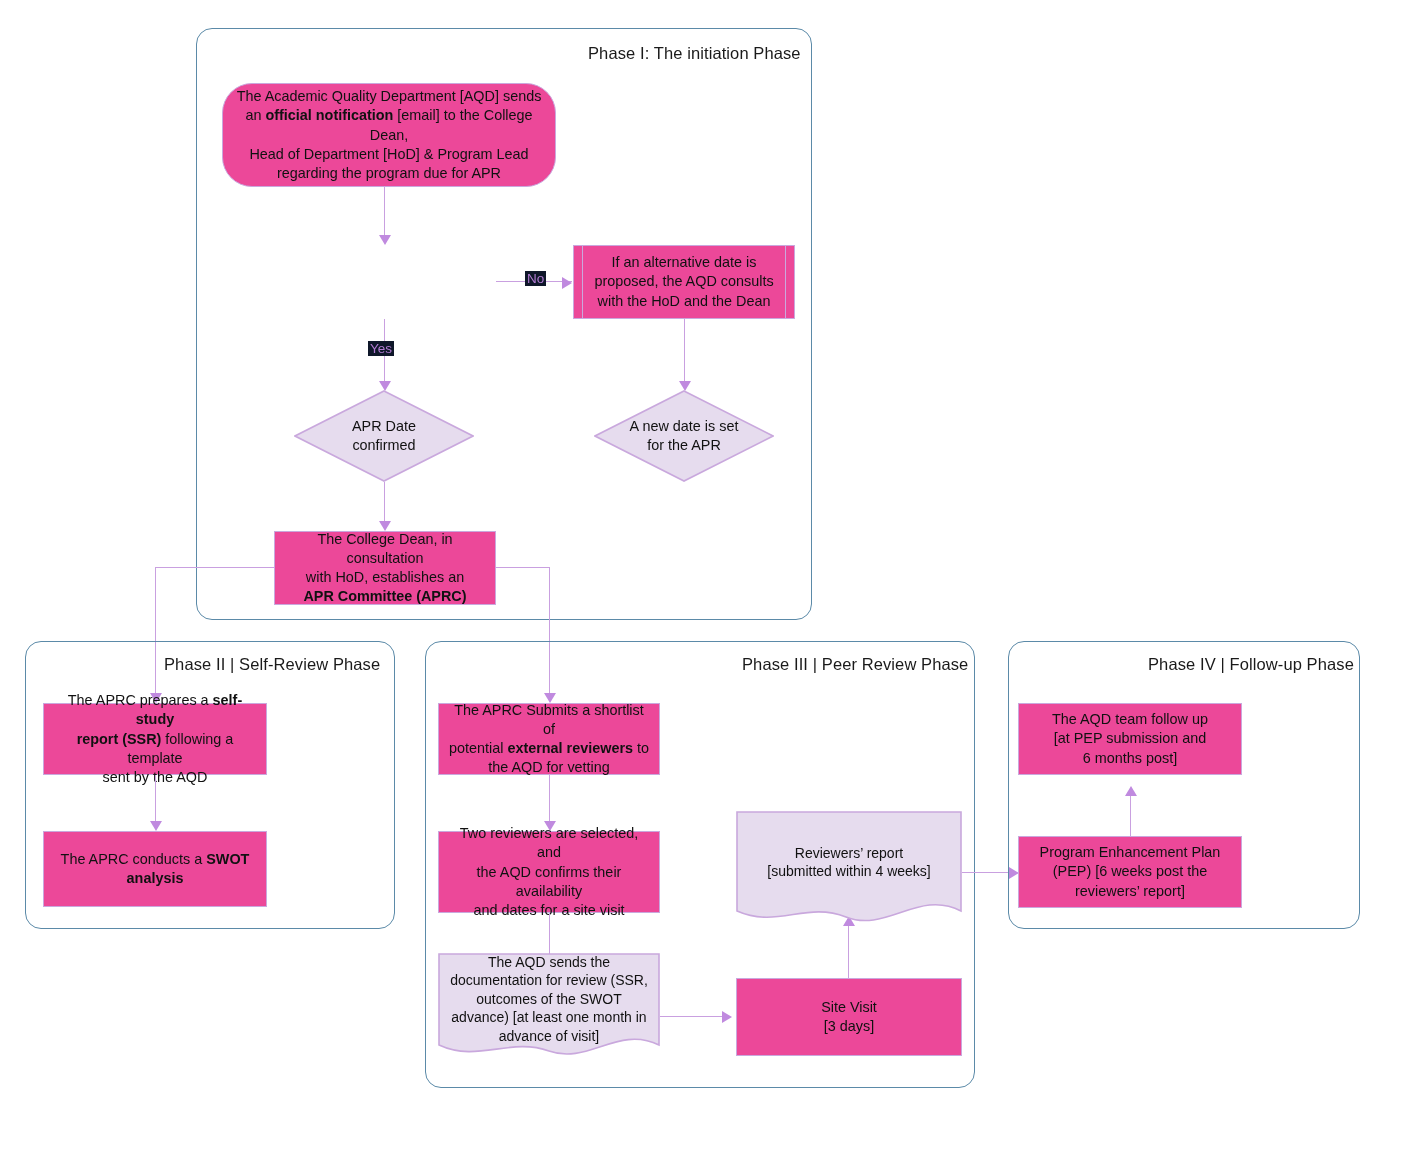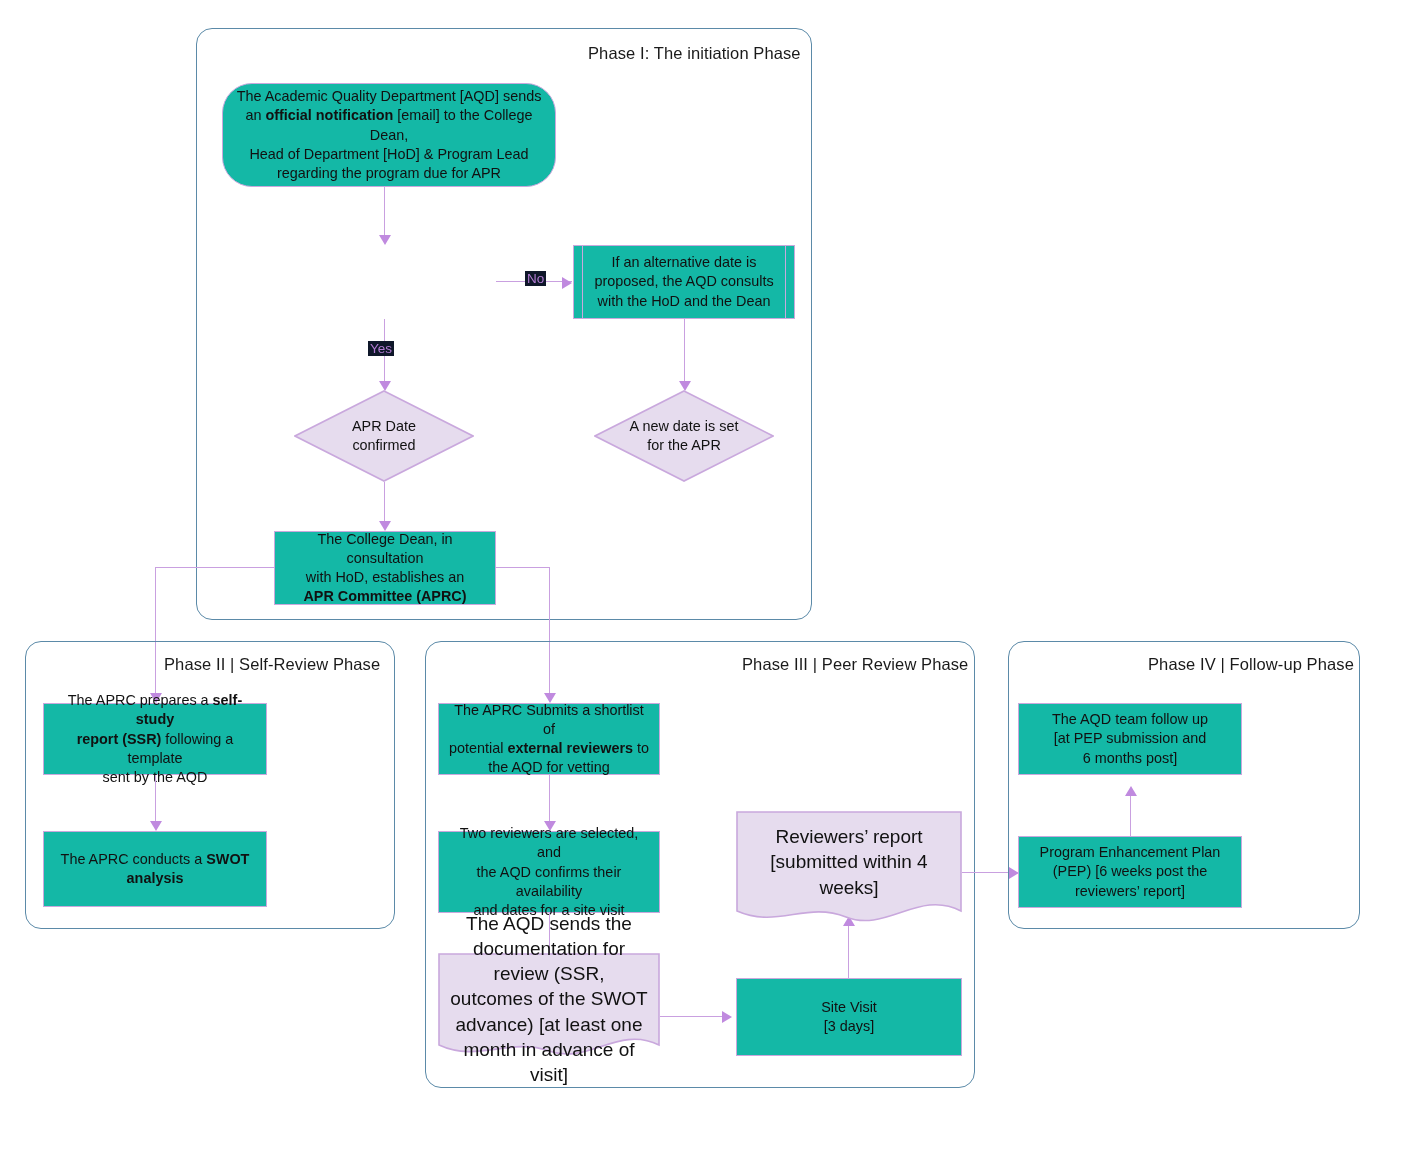--- a/index.html
+++ b/index.html
@@ -30,21 +30,21 @@
     position: absolute;
     font-size: 16.5px;
     color: #1a1a1a;
     white-space: nowrap;
     letter-spacing: 0.1px;
   }
   
   .node {
     position: absolute;
     box-sizing: border-box;
-    background: #14b8a6;
+    background: #ec4899;
     border: 1.3px solid #c9a8dd;
     color: #111111;
     font-size: 14.4px;
     line-height: 1.32;
     text-align: center;
     display: flex;
     align-items: center;
     justify-content: center;
     padding: 4px 8px;
   }
@@ -91,21 +91,21 @@
     position: absolute;
     box-sizing: border-box;
   }
   .docshape svg { position: absolute; inset: 0; }
   .docshape .dlabel {
     position: absolute;
     left: 0; right: 0;
     display: flex;
     align-items: center;
     justify-content: center;
-    font-size: 19px;
+    font-size: 14px;
     line-height: 1.32;
     color: #111111;
     text-align: center;
     padding: 0 10px;
     box-sizing: border-box;
   }
   
   .conn {
     position: absolute;
     background: #c9a0e0;

